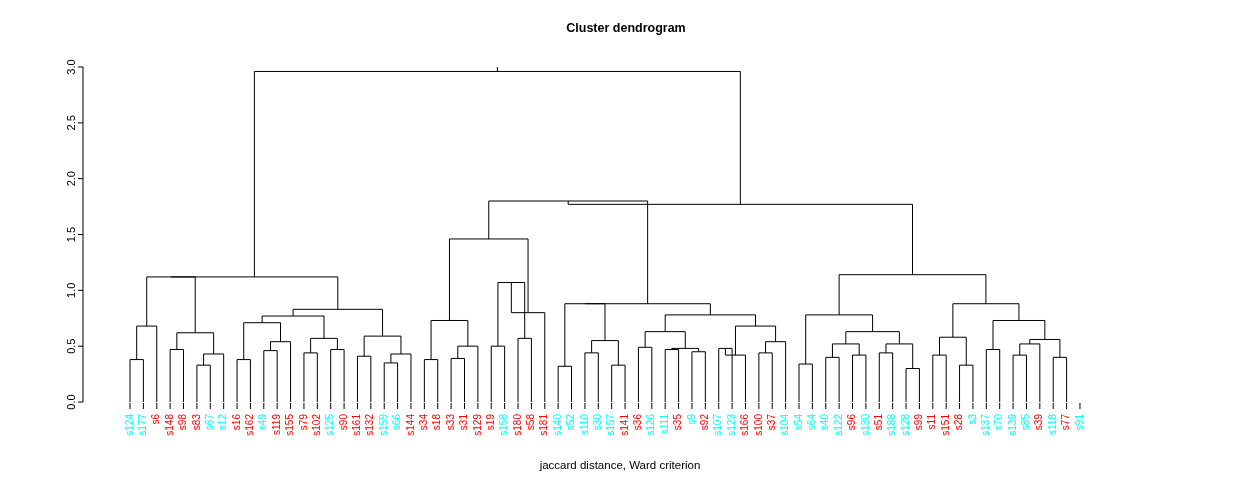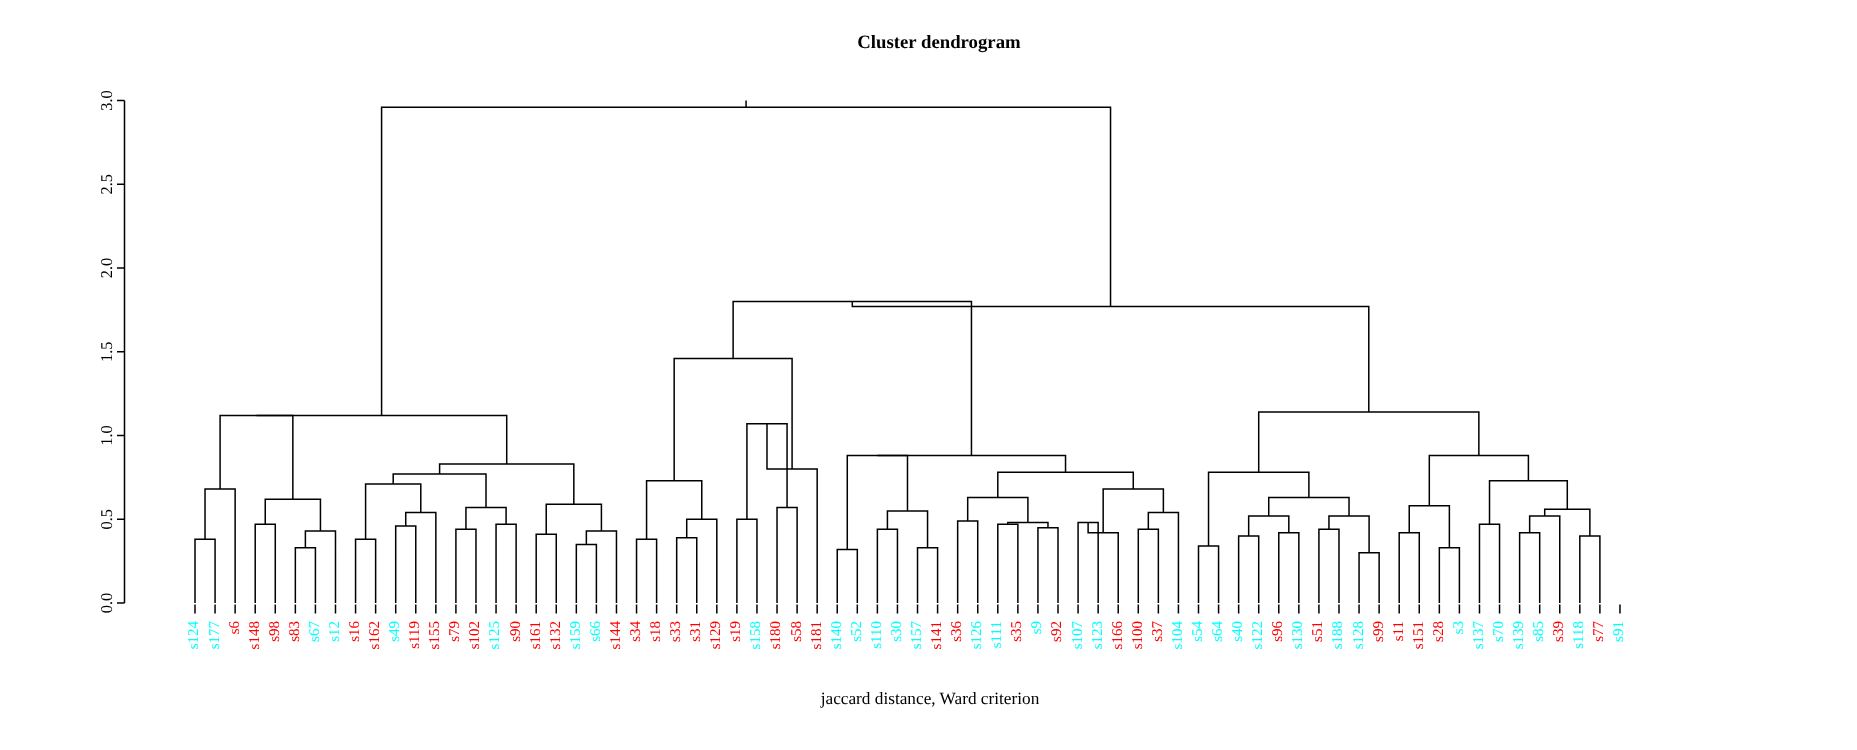--- a/index.html
+++ b/index.html
@@ -1,18 +1,18 @@
 <!DOCTYPE html>
 <html><head>
 <meta charset="utf-8">
 <style>
   html,body{margin:0;padding:0;background:#ffffff;}
   body{width:1238px;height:500px;overflow:hidden;
        font-family:"Liberation Sans","DejaVu Sans",sans-serif;}
-  #plot{position:relative;width:1238px;height:500px;background:#ffffff;font-family:Liberation Serif, serif;}
+  #plot{position:relative;width:1238px;height:500px;background:#ffffff;}
   svg{display:block;}
   .ttl{font-size:12.5px;font-weight:bold;fill:#000;text-anchor:middle;}
   .xlab{font-size:11.5px;fill:#000;text-anchor:middle;}
   .ytick{font-size:11px;fill:#000;text-anchor:middle;}
   .leaf{font-size:10px;}
   .link{stroke:#000;stroke-width:1;fill:none;stroke-linecap:butt;}
 </style>
 </head>
 <body>
 

